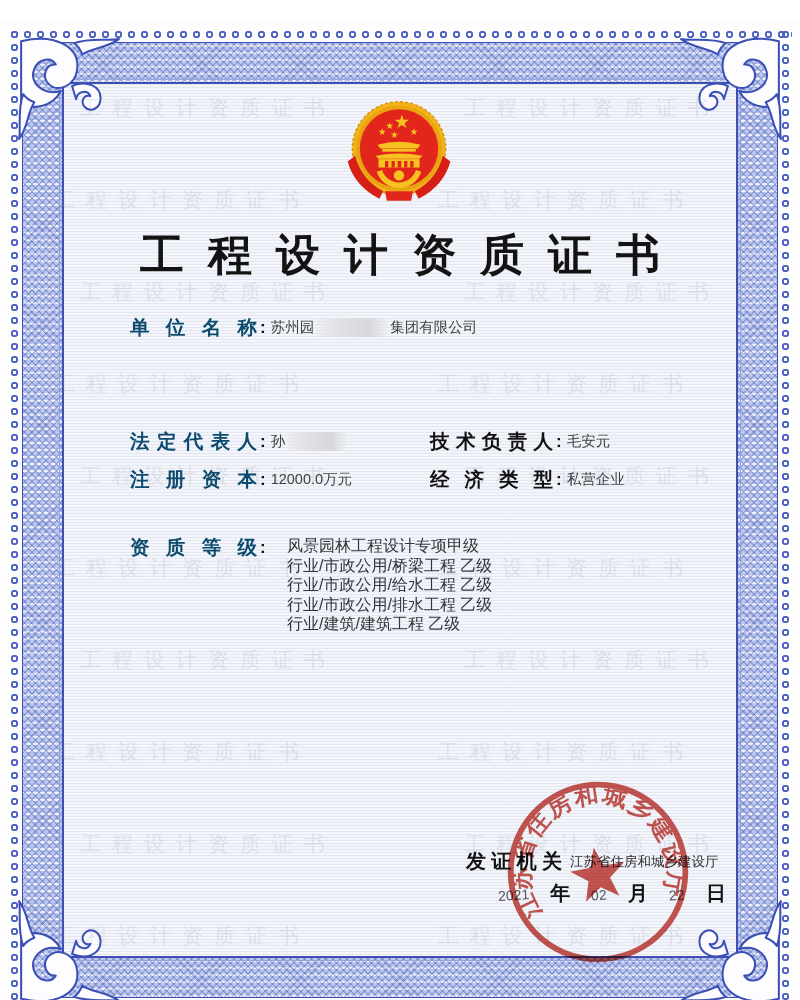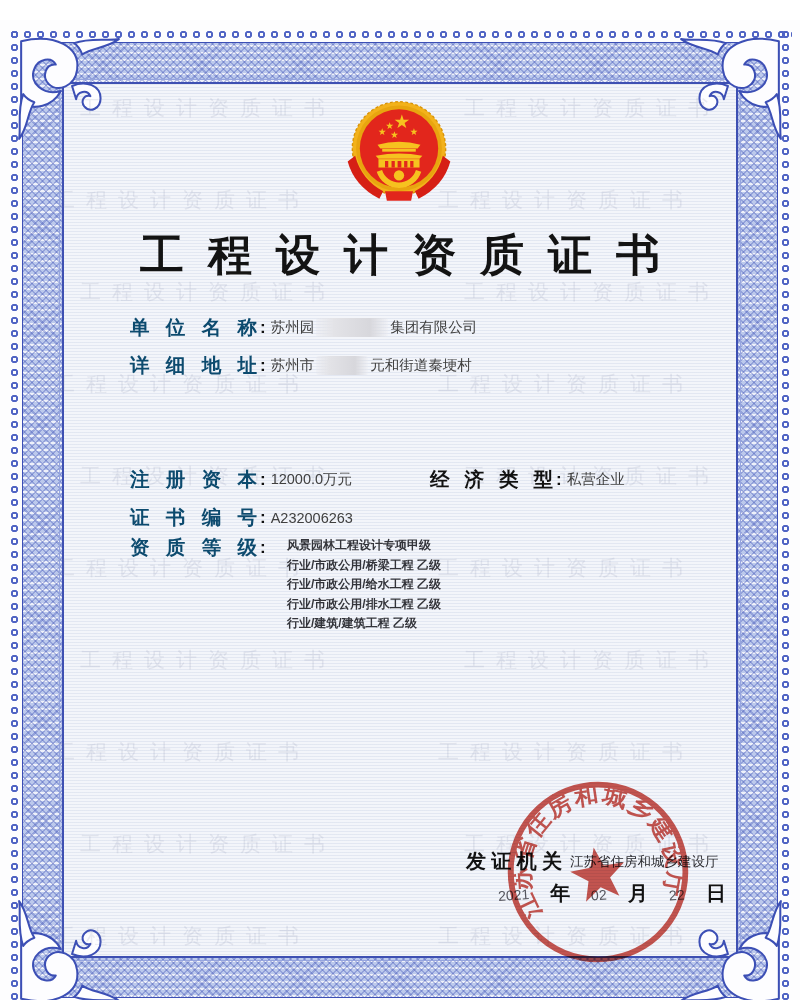--- a/index.html
+++ b/index.html
@@ -60,21 +60,21 @@
   .lbl.long { font-size:16px; }
   .colon { font-weight:bold; font-size:17px; color:#111; margin:0 5px 0 3px; vertical-align:middle; }
   .val { font-size:14.5px; color:#404040; vertical-align:middle; }
   .redact { display:inline-block; vertical-align:middle; height:19px; margin:0 2px; border-radius:2px;
     background:linear-gradient(90deg, rgba(230,230,234,0.25), #e3e3e7 25%, #d7d7dc 75%, rgba(236,236,240,0.25));
     filter:blur(0.6px); }
   .w70 { width:72px; } .w52 { width:52px; } .w46 { width:46px; } .w60 { width:60px; }
   .col2 { position:absolute; left:300px; top:0; white-space:nowrap; }
   .lbl2 { display:inline-block; width:123px; vertical-align:middle;
     text-align:justify; text-align-last:justify; font-weight:bold; font-size:19.5px; color:#111; }
-  .grades { position:absolute; left:287px; top:516px; font-size:12px; color:#33343a; line-height:19.5px;font-weight:bold; }
+  .grades { position:absolute; left:287px; top:516px; font-size:16px; color:#33343a; line-height:19.5px; }
   
   .issuer { position:absolute; left:466px; top:828px; white-space:nowrap; }
   .issuer .ilbl { display:inline-block; width:96px; text-align:justify; text-align-last:justify;
     font-weight:bold; font-size:20px; color:#111; vertical-align:middle; }
   .issuer .ival { font-size:13.5px; color:#2b2b30; margin-left:8px; vertical-align:middle; }
   .dateline { position:absolute; left:498px; top:860px; width:228px;
     display:flex; justify-content:space-between; align-items:baseline; }
   .d-num  { font-size:14px; color:#55565e; transform:rotate(-4deg); }
   .d-unit { font-size:20px; font-weight:bold; color:#111; }
   
@@ -204,36 +204,36 @@
     <path d="M107,62 Q100,88 77,100 L81,108 Q108,94 115,68 Z" fill="#d61f15"></path>
     <path d="M45,100 L75,100 L73,110 L47,110 Z" fill="#e2261c"></path>
   </svg>
 
   <h1 class="title">工程设计资质证书</h1>
 
   <div class="row" style="top:294px">
     <span class="lbl">单位名称</span><span class="colon">:</span><span class="val"><span>苏州园</span><span class="redact w70"></span><span>集团有限公司</span></span>
   </div>
 
-  <div class="row" style="top:332px">
-    <span class="lbl">详细地址</span><span class="colon">:</span><span class="val"><span>苏州市</span><span class="redact w52"></span><span>元和街道秦埂村</span></span>
-  </div>
-
-
+
+
+  <div class="row" style="top:408px">
+    <span class="lbl">法定代表人</span><span class="colon">:</span><span class="val"><span>孙</span><span class="redact w60"></span><span></span></span>
+    <span class="col2">
+      <span class="lbl2">技术负责人</span><span class="colon">:</span><span class="val">毛安元</span>
+    </span>
+  </div>
 
   <div class="row" style="top:446px">
     <span class="lbl">注册资本</span><span class="colon">:</span><span class="val">12000.0万元</span>
     <span class="col2">
       <span class="lbl2">经济类型</span><span class="colon">:</span><span class="val">私营企业</span>
     </span>
   </div>
 
-  <div class="row" style="top:484px">
-    <span class="lbl">证书编号</span><span class="colon">:</span><span class="val">A232006263</span>
-  </div>
 
   <div class="row" style="top:514px">
     <span class="lbl">资质等级</span><span class="colon">:</span>
   </div>
   <div class="grades">
     <div>风景园林工程设计专项甲级</div>
     <div>行业/市政公用/桥梁工程 乙级</div>
     <div>行业/市政公用/给水工程 乙级</div>
     <div>行业/市政公用/排水工程 乙级</div>
     <div>行业/建筑/建筑工程 乙级</div>

